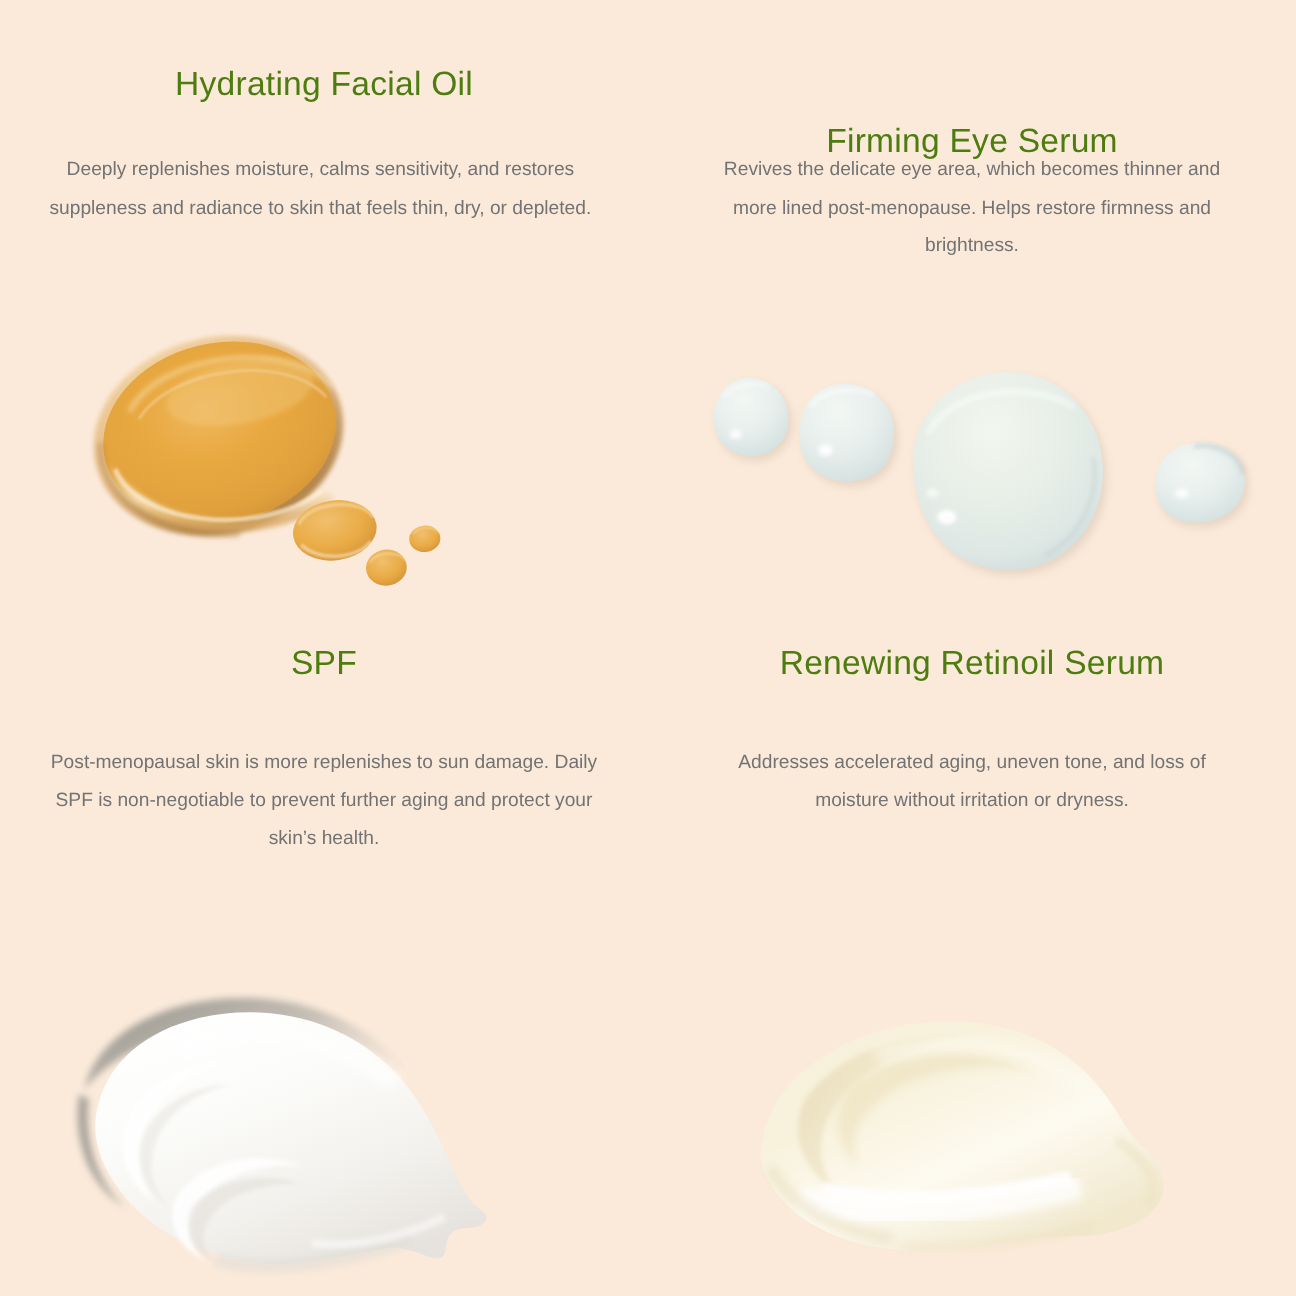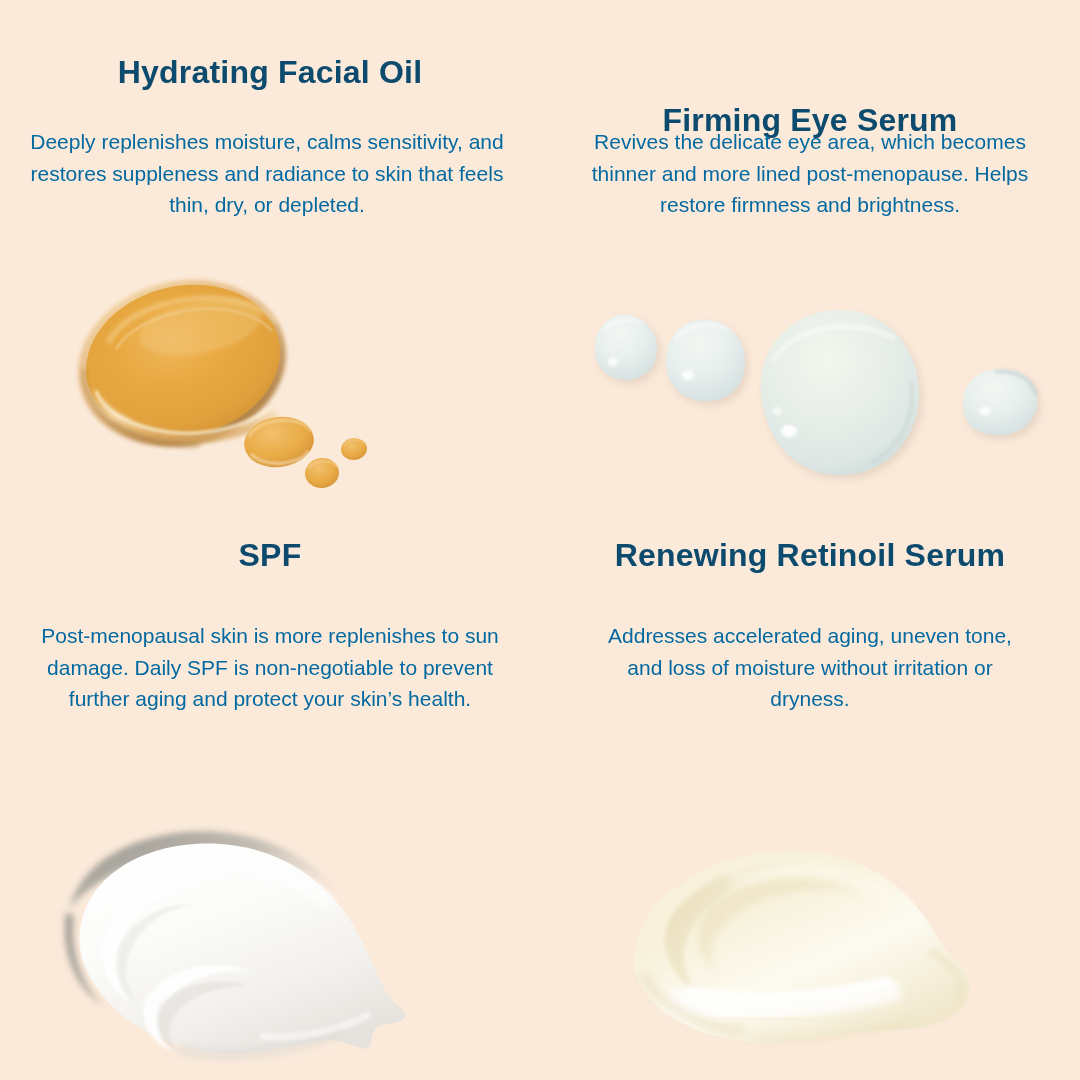--- a/index.html
+++ b/index.html
@@ -15,37 +15,37 @@
     position:absolute;inset:0;
     display:grid;
     grid-template-columns:1fr 1fr;
     grid-template-rows:1fr 1fr;
   }
   .cell{position:relative;overflow:hidden;}
 
   .title{
     position:absolute;left:0;right:0;
     text-align:center;
-    font-size:32px;
-    font-weight:700;
+    font-size:28px;
+    font-weight:400;
     letter-spacing:.2px;
-    color:#0c4a6e;
+    color:#4d7c0f;
     line-height:1.1;
   }
   .r1 .title{top:56px;}
   .r2 .title{top:538px;}
   
   .cell .title{top:56px;}
 
   .body{
     position:absolute;left:0;right:0;
     text-align:center;
-    font-size:21px;
+    font-size:16px;
     line-height:31.5px;
-    color:#0369a1;
+    color:#737373;
     font-weight:400;
   }
 
   
   #cell-oil .title{top:55px;}
   #cell-oil .body{top:126px;padding:0 26px 0 20px;}
 
   
   #cell-eye .title{top:55px;margin-top:48px;}
   #cell-eye .body{top:126px;padding:0 44px;}

